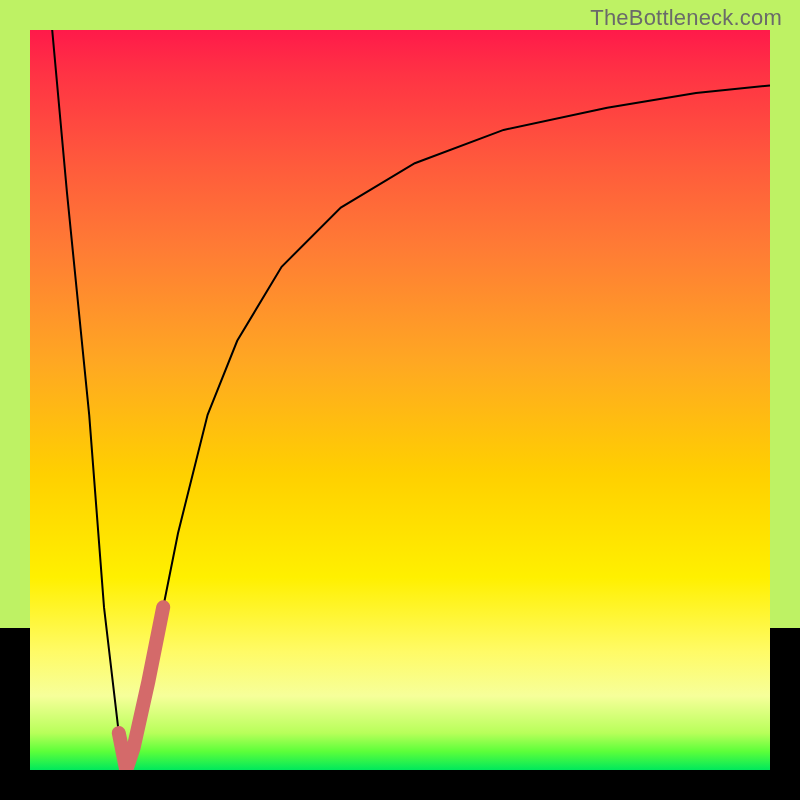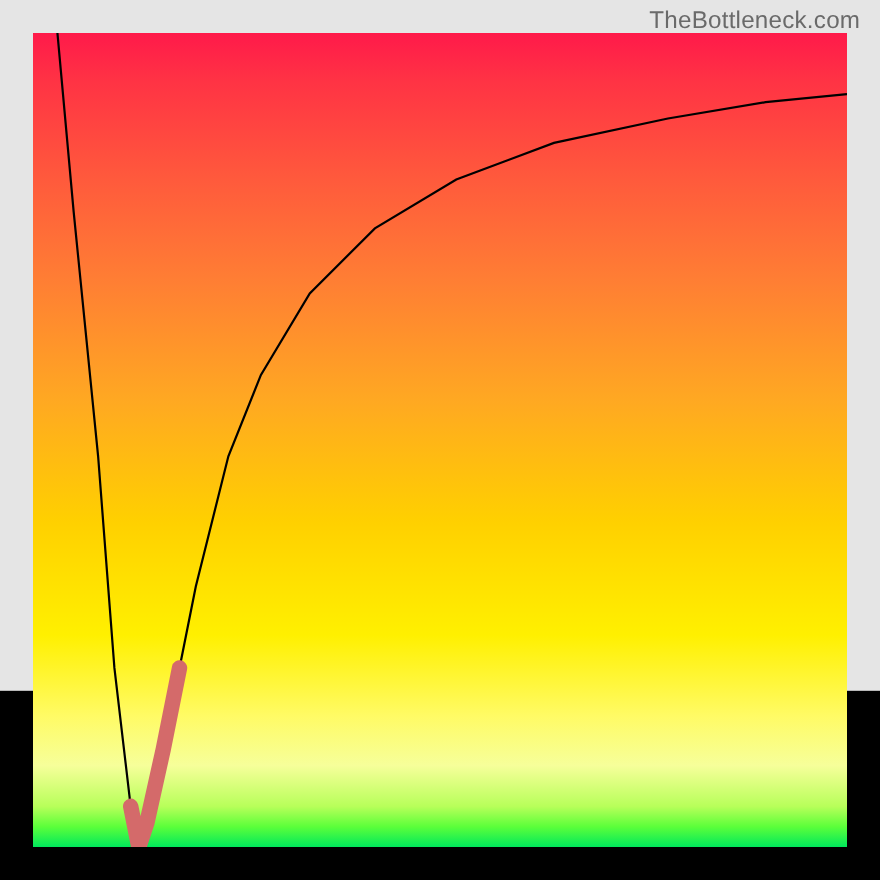--- a/index.html
+++ b/index.html
@@ -8,21 +8,21 @@
     width: 800px;
     height: 800px;
     background: #000;
     overflow: hidden;
     font-family: Arial, Helvetica, sans-serif;
   }
   .frame {
     position: relative;
     width: 800px;
     height: 628px;
-    background: #e5e5e5;
+    background: #bef264;
   }
   .plot-area {
     position: absolute;
     left: 30px;
     top: 30px;
     width: 740px;
     height: 740px;
     overflow: hidden;
   }
   .gradient {

